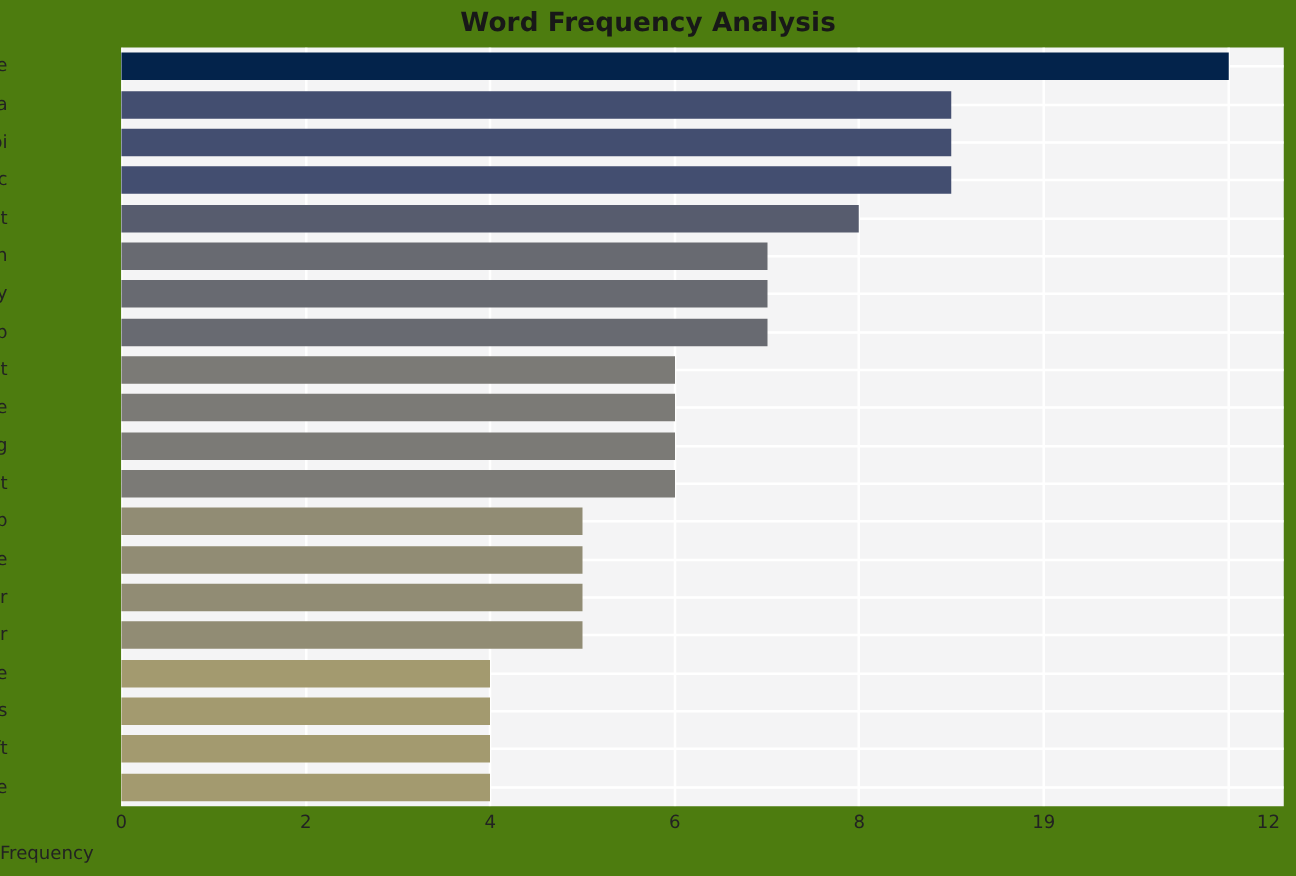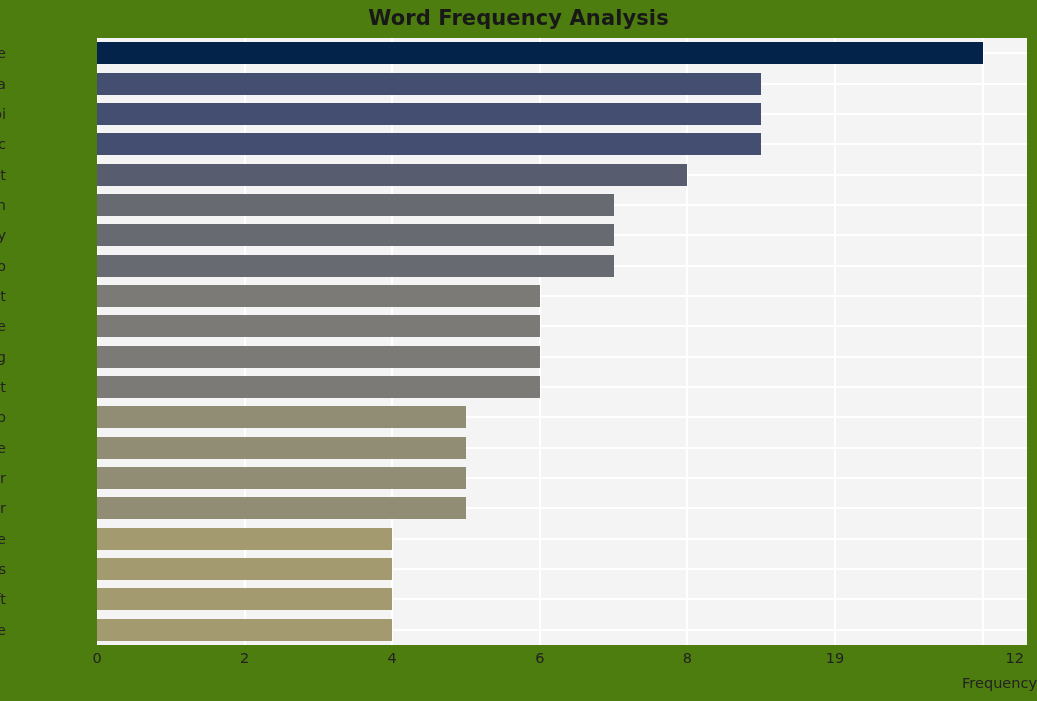--- a/index.html
+++ b/index.html
@@ -75,21 +75,21 @@
     font-size: 14.5px;
     color: #222222;
     transform: translateX(-50%);
     white-space: nowrap;
   }
   #xaxis-label {
     position: absolute;
     left: 0;
     top: 675px;
     width: 1037px;
-    text-align: right;
+    text-align: left;
     font-size: 14.5px;
     color: #222222;
   }
 </style>
 </head>
 <body>
 
 <div id="figure">
 
   <div id="chart-title">Word Frequency Analysis</div>

